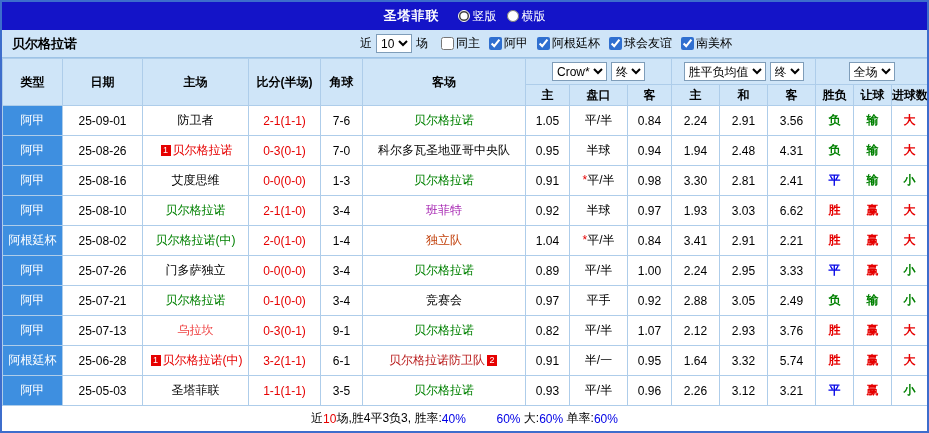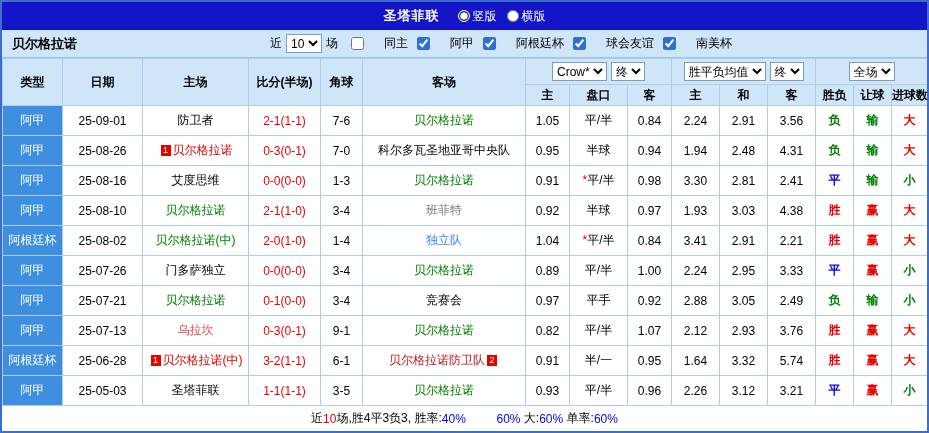--- a/index.html
+++ b/index.html
@@ -7,21 +7,21 @@
   .window { width:929px; height:433px; border:2px solid #3d6dcc; background:#fff; overflow:hidden; }
 
   .title-bar { height:28px; background:#1414c8; color:#fff; display:flex; align-items:center; justify-content:center; gap:10px; }
   .title-bar .title { font-weight:bold; font-size:13px; letter-spacing:1px; margin-right:8px; }
   .title-bar label { display:inline-flex; align-items:center; gap:3px; cursor:pointer; }
   .title-bar input[type=radio] { accent-color:#ffffff; width:12px; height:12px; }
 
   .filter-bar { height:28px; background:#cfe5f8; border-bottom:1px solid #9dc3e6; display:flex; align-items:center; padding:0 10px; }
   .team-name { font-weight:bold; font-size:13px; }
   .filter-controls { margin-left:auto; margin-right:185px; display:flex; align-items:center; gap:4px; }
-  .filter-controls .cb { display:inline-flex; align-items:center; gap:20px; margin-left:9px; cursor:pointer; }
+  .filter-controls .cb { display:inline-flex; align-items:center; gap:2px; margin-left:9px; cursor:pointer; }
   input[type=checkbox] { accent-color:#2f6fd0; width:13px; height:13px; }
   select { font-family:inherit; font-size:12px; height:19px; border:1px solid #7f9db9; background:#fff; }
 
   table { width:925px; border-collapse:collapse; table-layout:fixed; }
   th, td { border:1px solid #aecdea; text-align:center; white-space:nowrap; overflow:hidden; padding:0; }
   thead th { background:#cfe5f8; font-weight:bold; }
   thead tr.h1 th { height:26px; }
   thead tr.h2 th { height:21px; }
   tbody td { height:30px; background:#fff; }
   td.league-cell { background:#3e8fe0; color:#fff; }
@@ -188,38 +188,38 @@
           <td class="res" style="color: rgb(0, 0, 230);">平</td>
           <td class="res" style="color: rgb(0, 128, 0);">输</td>
           <td class="res" style="color: rgb(0, 128, 0);">小</td>
         </tr>
         <tr>
           <td class="league-cell">阿甲</td>
           <td>25-08-10</td>
           <td><span style="color: rgb(0, 128, 0);">贝尔格拉诺</span></td>
           <td class="score-cell">2-1(1-0)</td>
           <td>3-4</td>
-          <td><span style="color: #737373;">班菲特</span></td>
+          <td><span style="color: #a21caf;">班菲特</span></td>
           <td>0.92</td>
           <td><span>半球</span></td>
           <td>0.97</td>
           <td>1.93</td>
           <td>3.03</td>
-          <td>4.38</td>
+          <td>6.62</td>
           <td class="res" style="color: rgb(230, 0, 0);">胜</td>
           <td class="res" style="color: rgb(230, 0, 0);">赢</td>
           <td class="res" style="color: rgb(230, 0, 0);">大</td>
         </tr>
         <tr>
           <td class="league-cell">阿根廷杯</td>
           <td>25-08-02</td>
           <td><span style="color: rgb(0, 128, 0);">贝尔格拉诺(中)</span></td>
           <td class="score-cell">2-0(1-0)</td>
           <td>1-4</td>
-          <td><span style="color: #3b82f6;">独立队</span></td>
+          <td><span style="color: #c2410c;">独立队</span></td>
           <td>1.04</td>
           <td><span class="star">*</span><span>平/半</span></td>
           <td>0.84</td>
           <td>3.41</td>
           <td>2.91</td>
           <td>2.21</td>
           <td class="res" style="color: rgb(230, 0, 0);">胜</td>
           <td class="res" style="color: rgb(230, 0, 0);">赢</td>
           <td class="res" style="color: rgb(230, 0, 0);">大</td>
         </tr>

